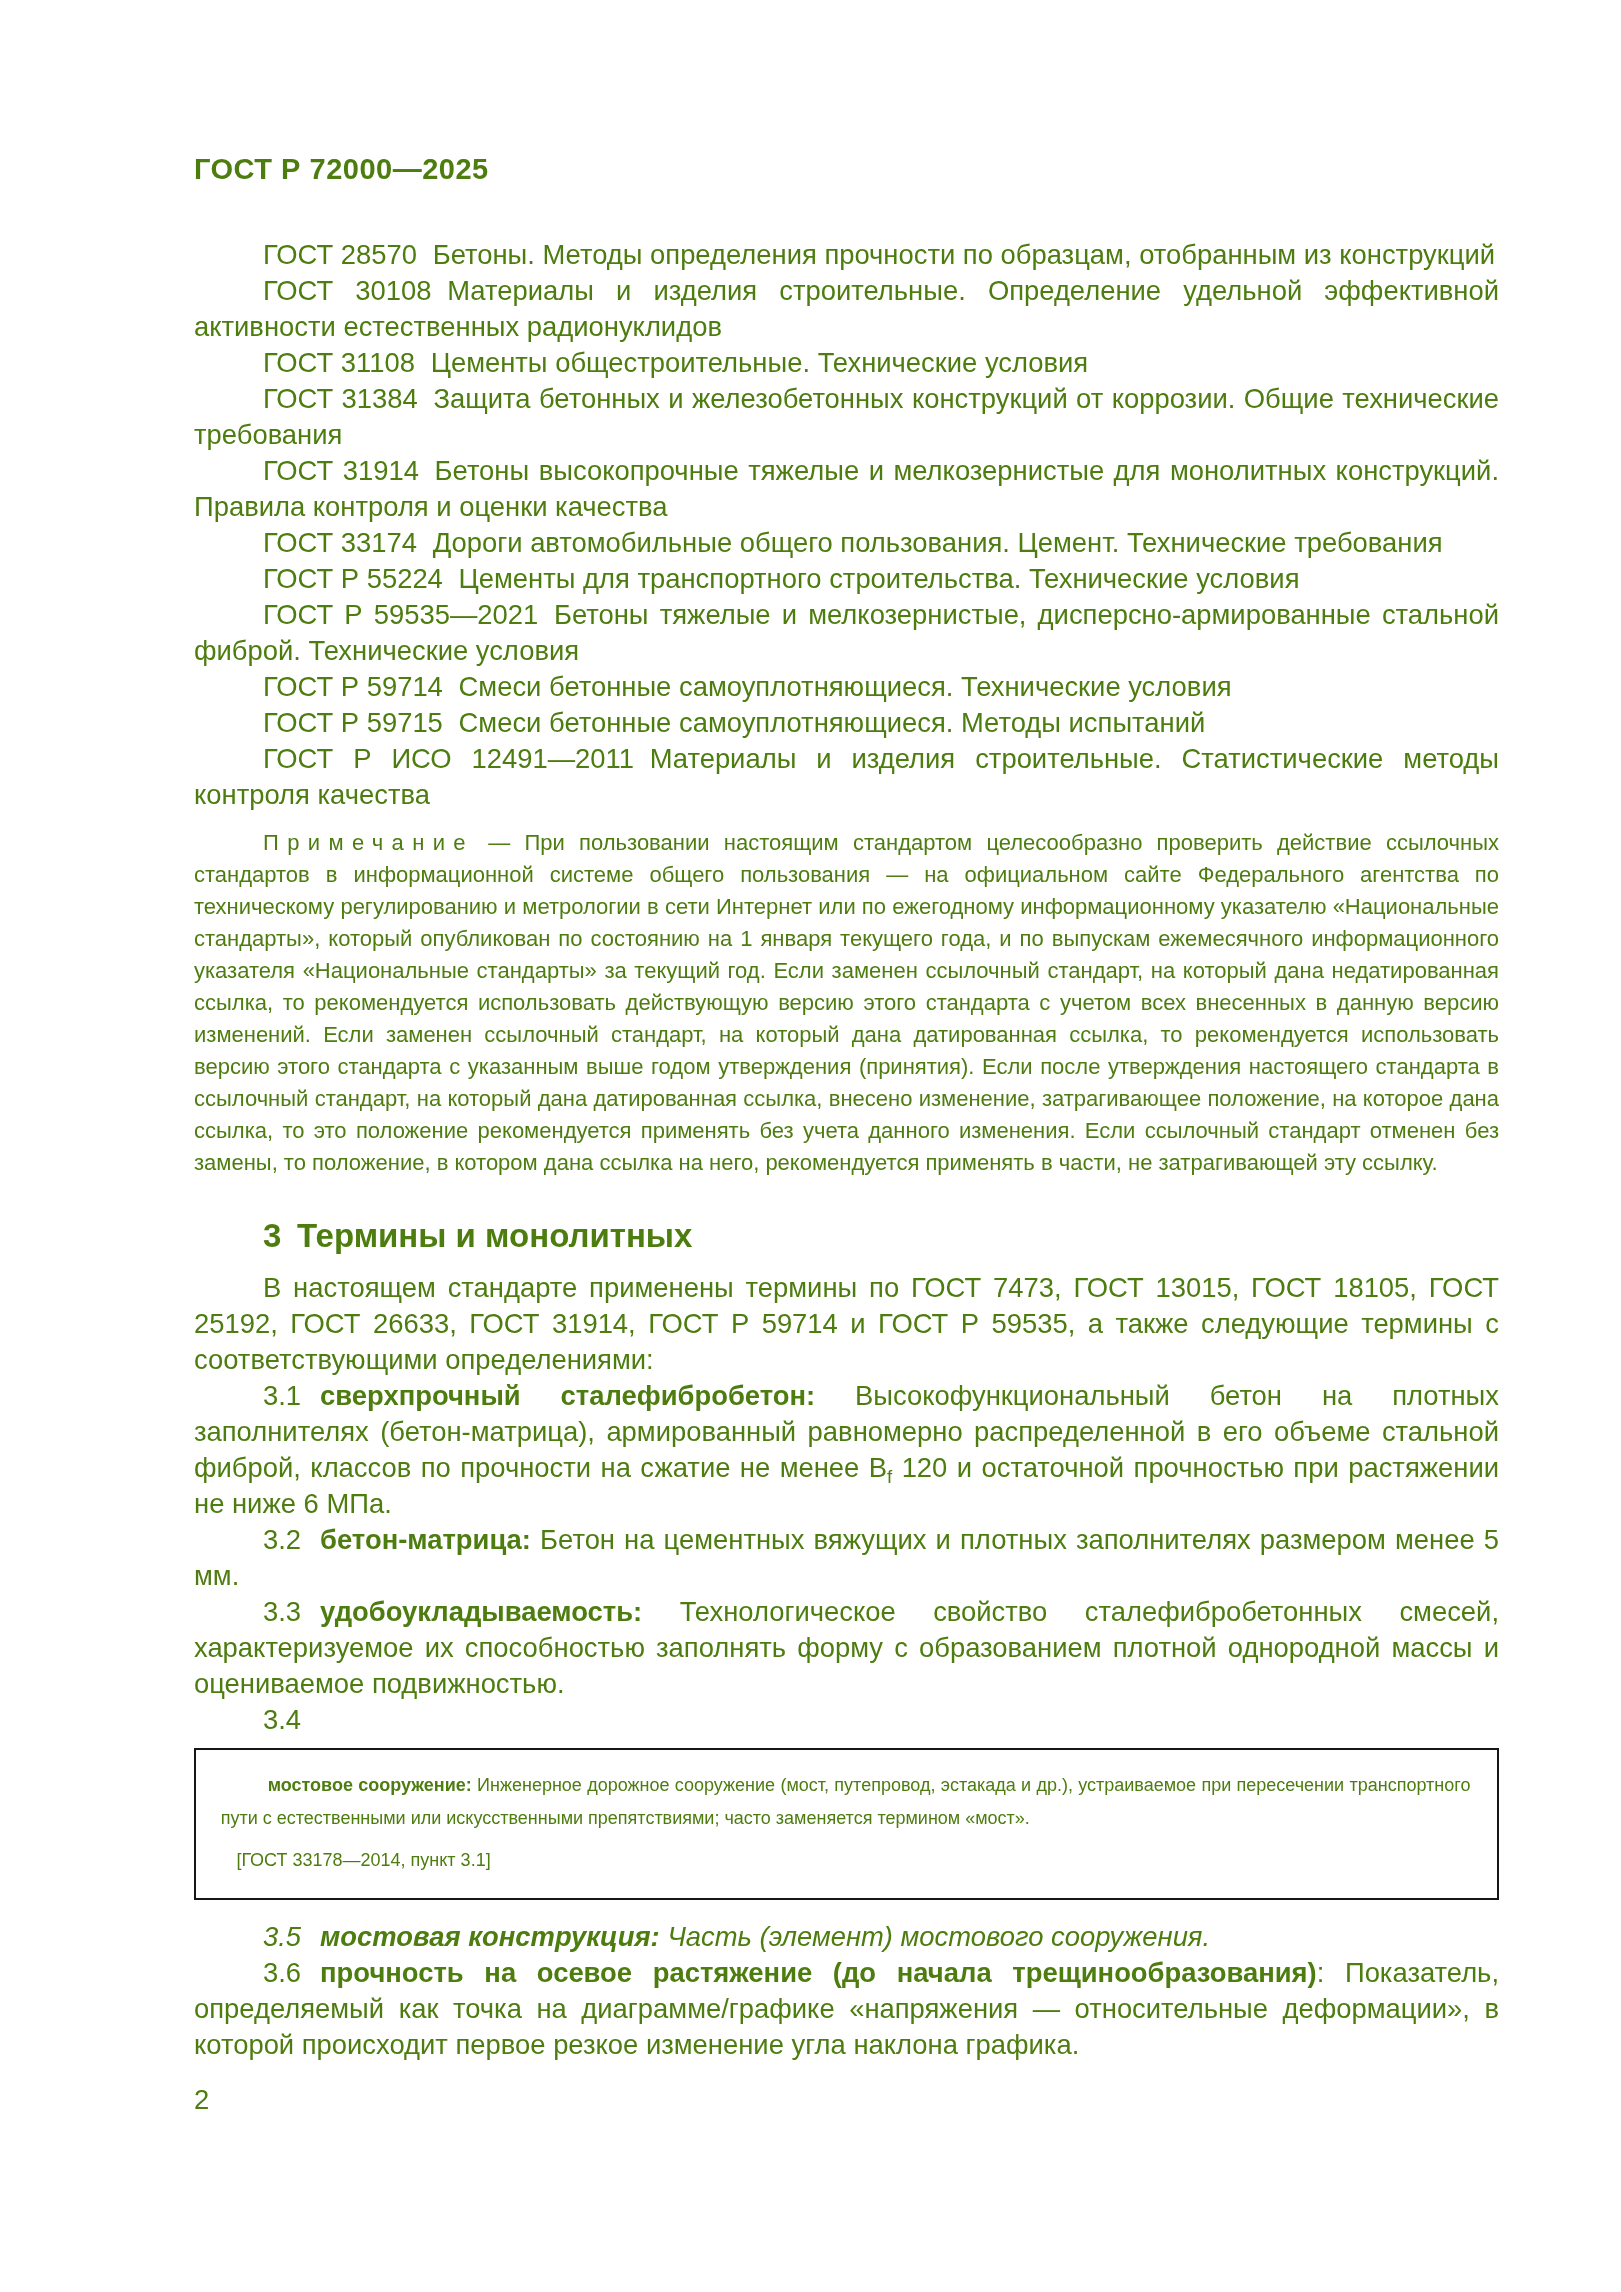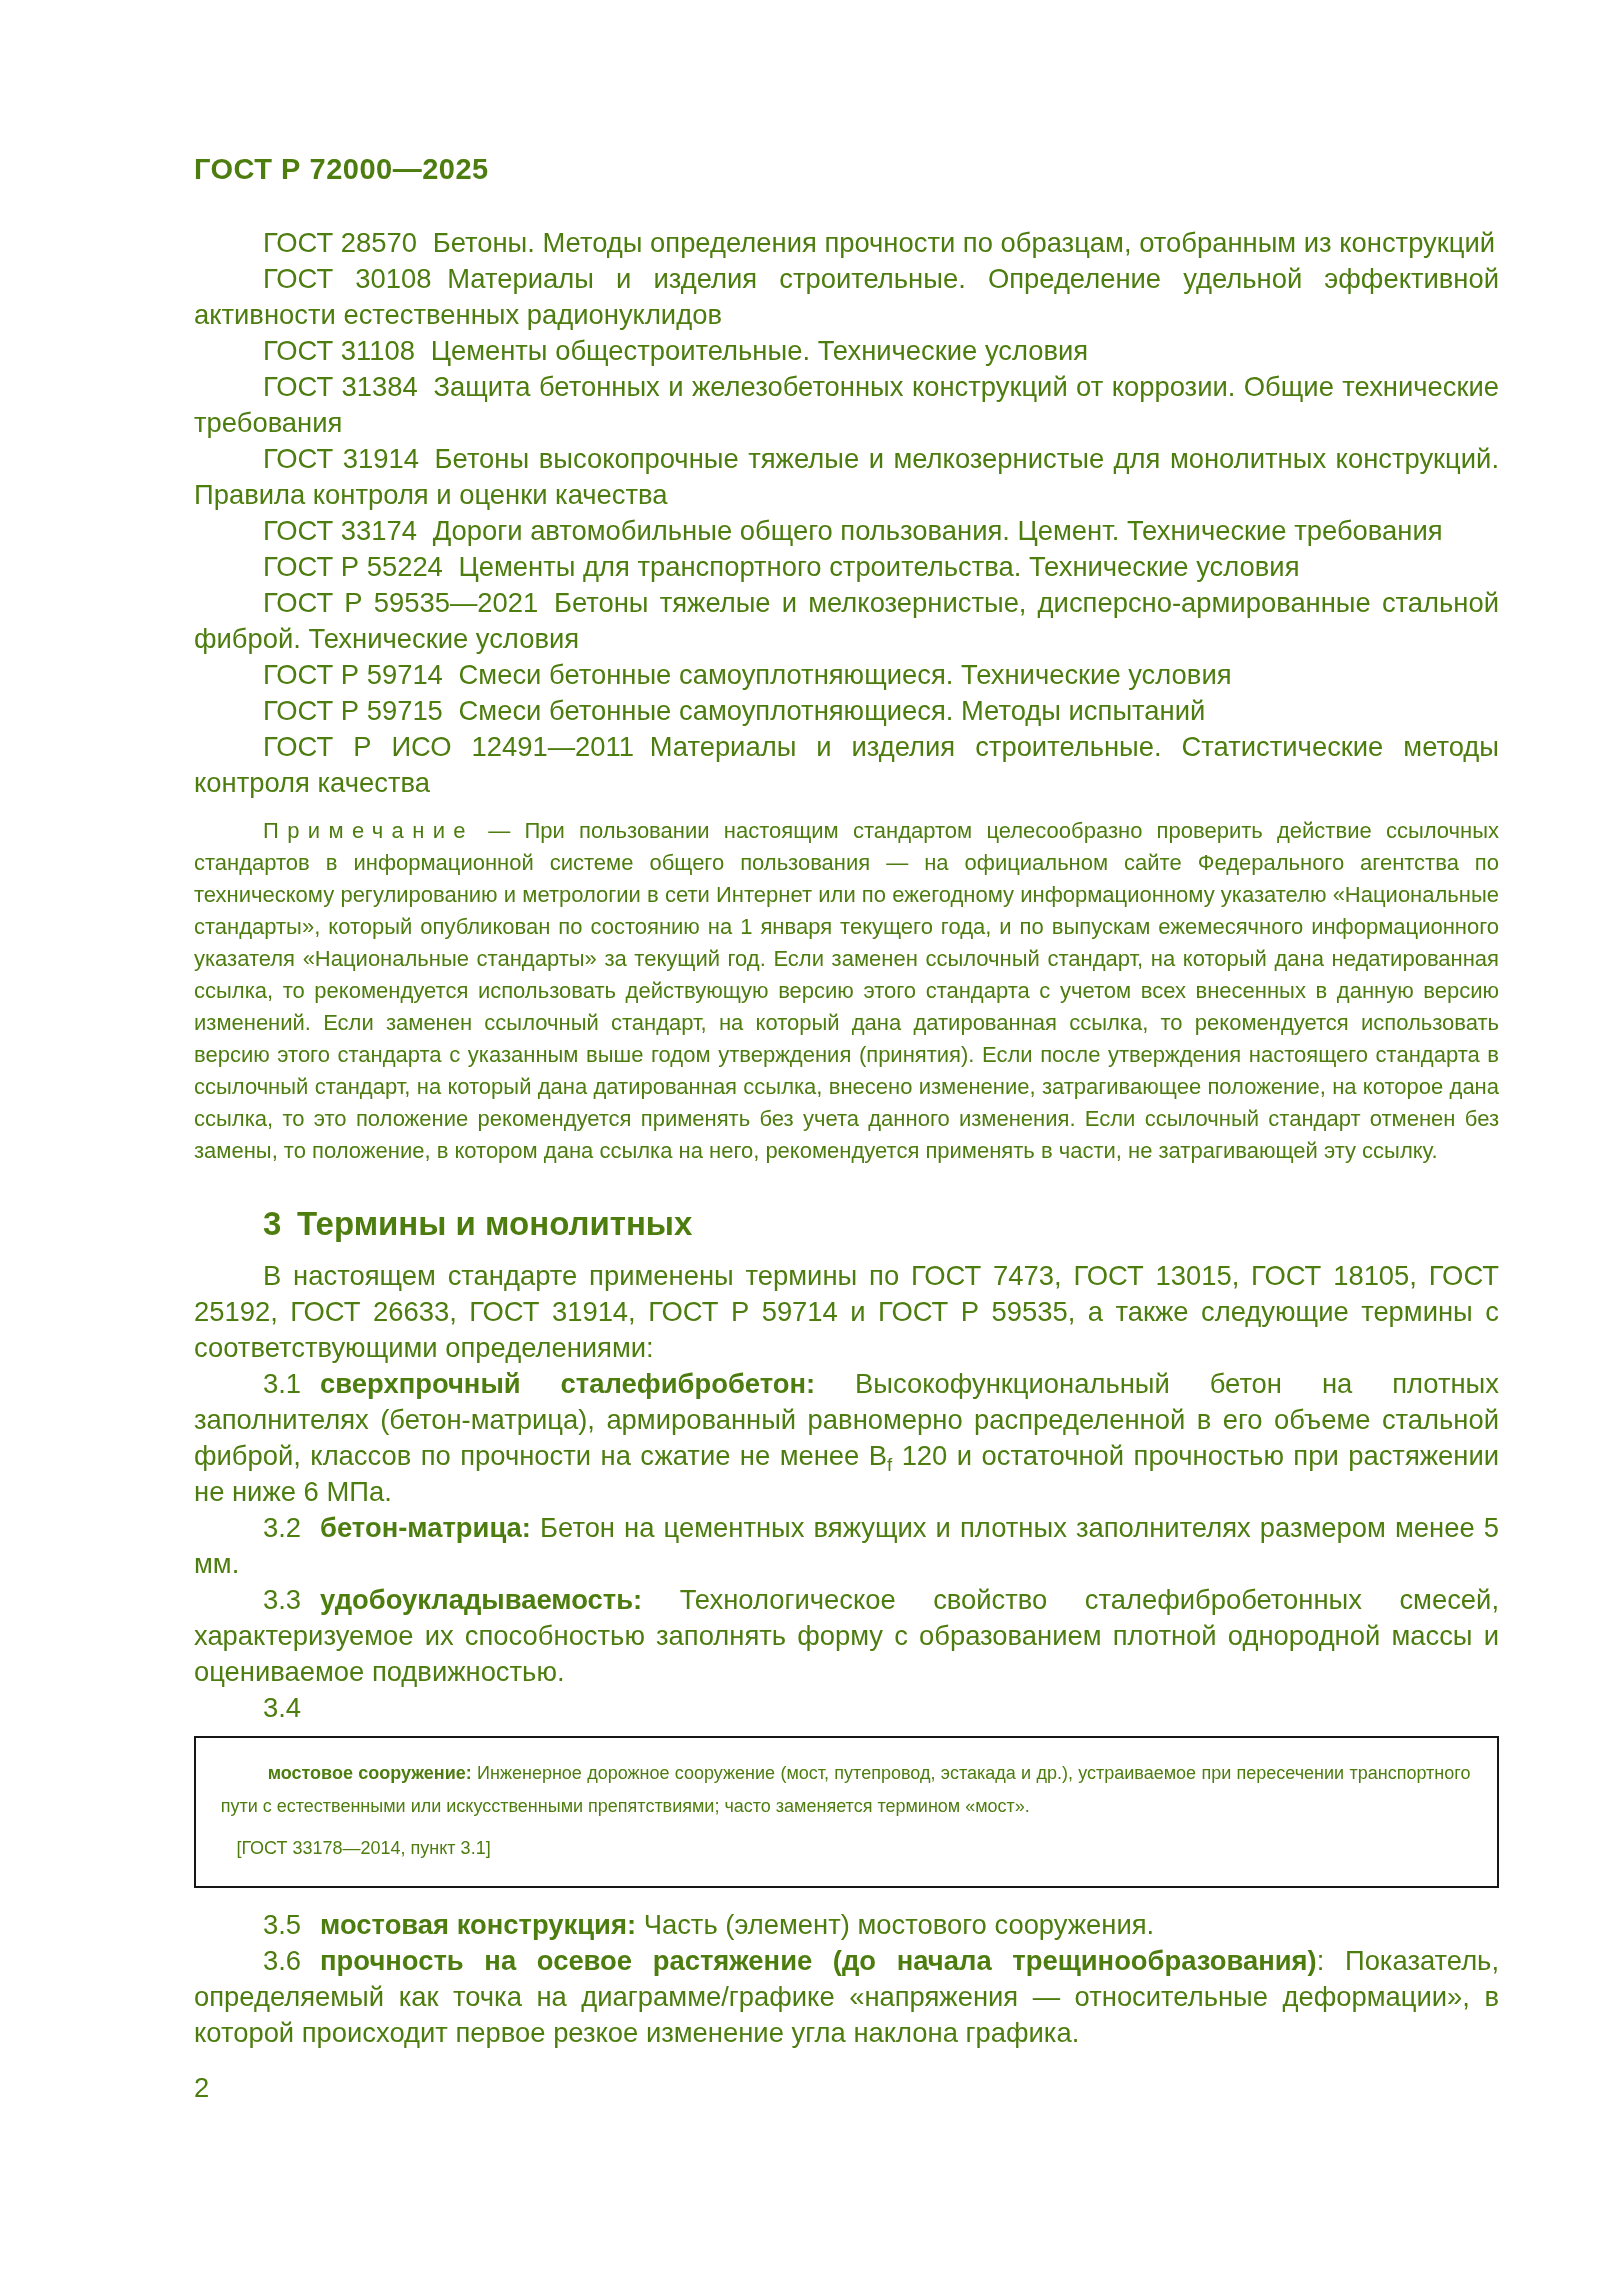--- a/index.html
+++ b/index.html
@@ -14,21 +14,21 @@
     font-family: "Liberation Sans", "DejaVu Sans", sans-serif;
     color: #4d7c0f;
     overflow: hidden;
   }
   .running-header {
     font-size: 29px;
     font-weight: bold;
     line-height: 33px;
     letter-spacing: 0.5px;
   }
-  .refs { margin-top: 39px; }
+  .refs { margin-top: 51px; }
   .para {
     margin: 0;
     font-size: 27.4px;
     line-height: 36px;
     text-align: justify;
     text-indent: 69px;
   }
   .ref-code { margin-right: 15.7px; }
   .note {
     margin: 13.7px 0 0 0;
@@ -57,21 +57,21 @@
     margin: 9px;
     font-size: 18px;
     line-height: 33px;
     text-align: justify;
     text-indent: 47px;
   }
   .box-para.source {
     text-align: left;
     text-indent: 15.7px;
   }
-  .after-box { margin-top: 19.6px; }
+  .after-box { margin-top: 19.6px; font-style: italic; }
   .page-number {
     margin-top: 19.6px;
     font-size: 27.4px;
     line-height: 33px;
   }
 </style>
 </head>
 <body>
 
 <div class="page">

